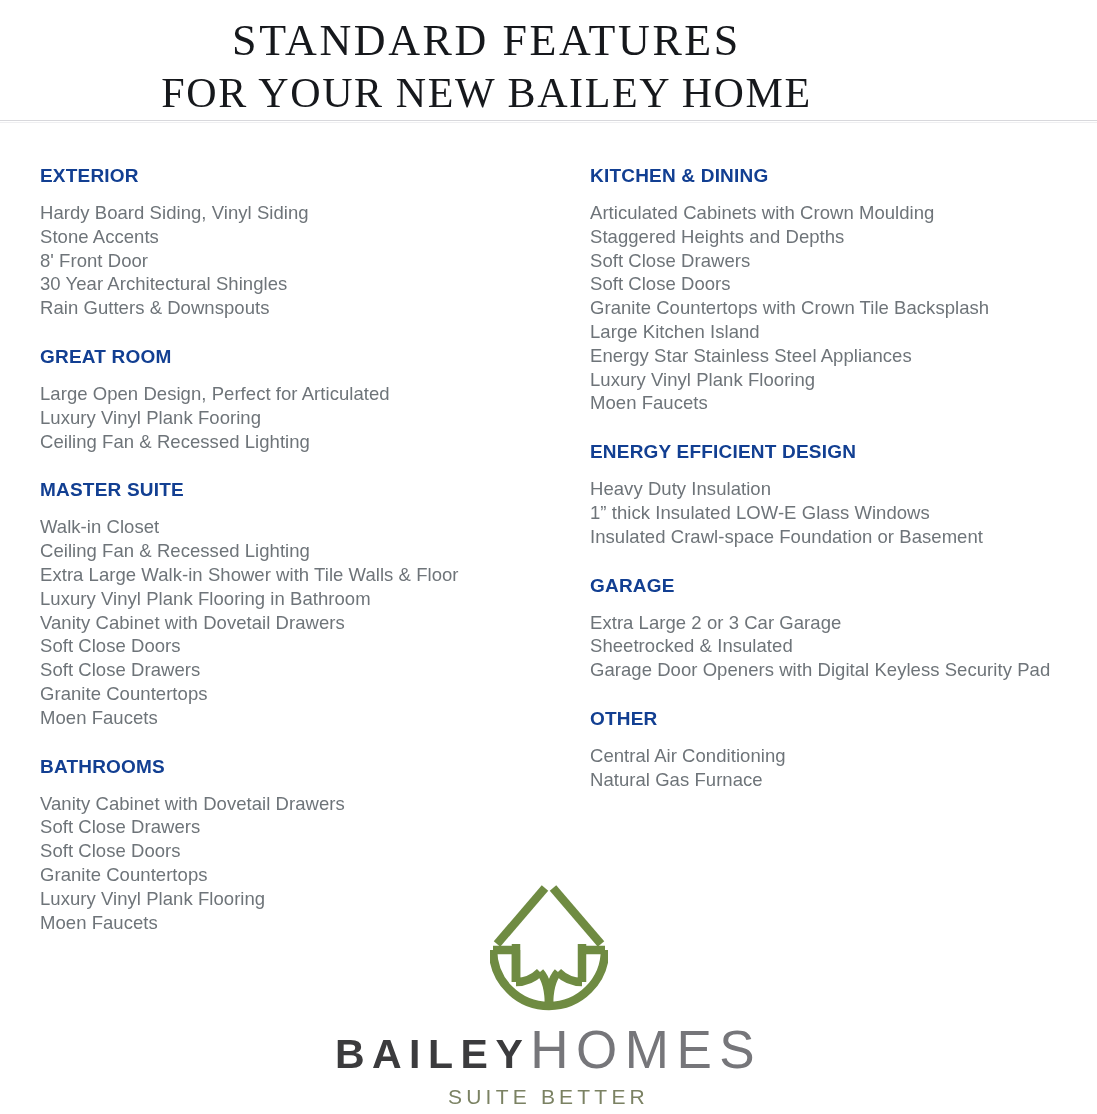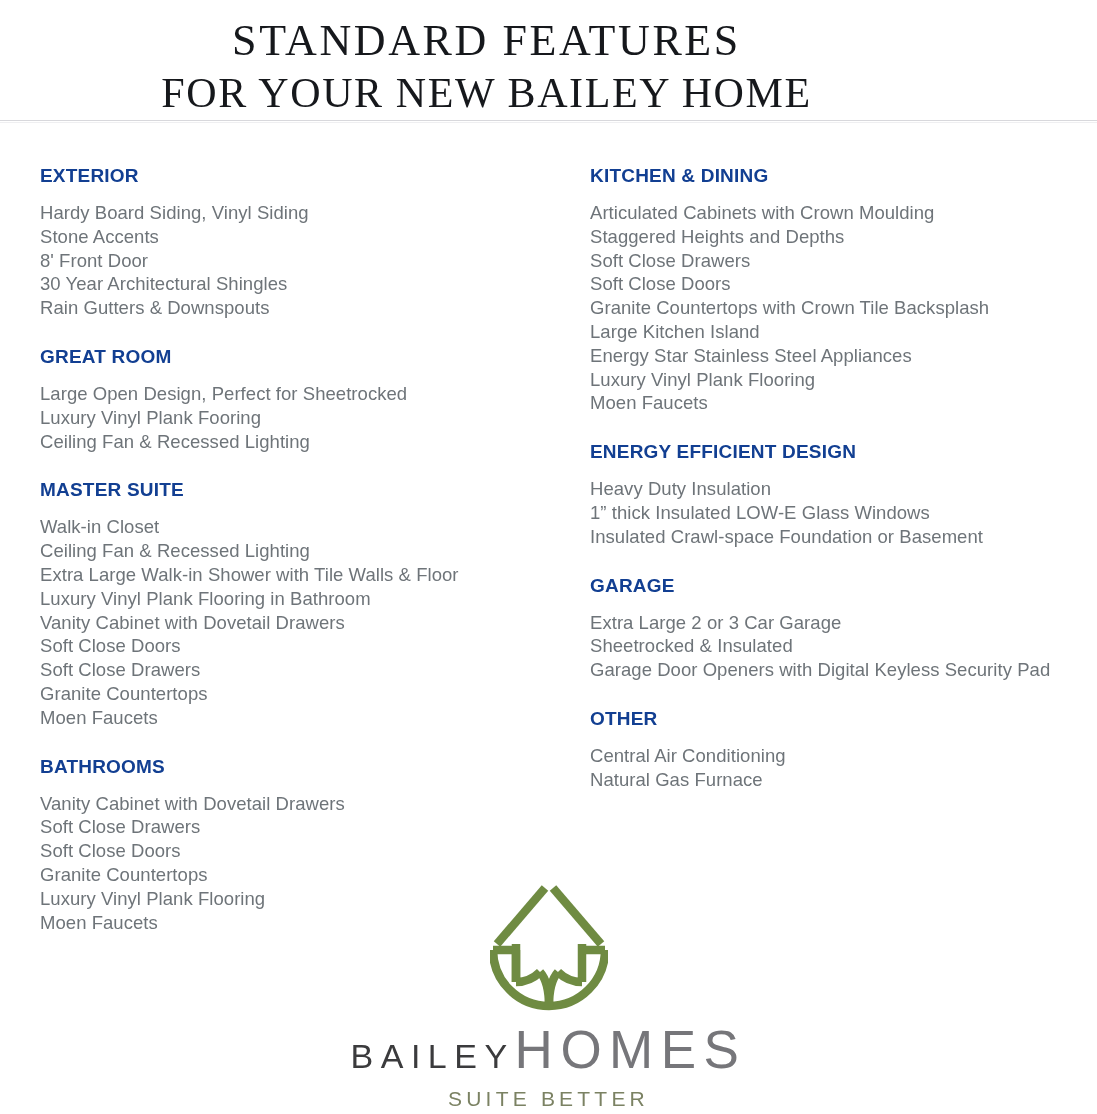--- a/index.html
+++ b/index.html
@@ -121,25 +121,25 @@
     display: block;
   }
   .wordmark {
     margin-top: 14px;
     display: flex;
     align-items: baseline;
     justify-content: center;
     white-space: nowrap;
   }
   .wordmark-bailey {
-    font-size: 34px;
+    font-size: 41px;
     line-height: 44px;
     color: #3b3b3d;
     letter-spacing: 7.5px;
-    font-weight: 400;
+    font-weight: 700;
   }
   .wordmark-homes {
     font-size: 53px;
     line-height: 44px;
     color: #76767a;
     letter-spacing: 7.5px;
     font-weight: 300;
   }
   .tagline {
     margin-top: 9px;
@@ -168,21 +168,21 @@
           <li class="feature-item">Hardy Board Siding, Vinyl Siding</li>
           <li class="feature-item">Stone Accents</li>
           <li class="feature-item">8' Front Door</li>
           <li class="feature-item">30 Year Architectural Shingles</li>
           <li class="feature-item">Rain Gutters &amp; Downspouts</li>
         </ul>
       </div>
       <div class="section">
         <div class="section-heading">GREAT ROOM</div>
         <ul class="feature-list">
-          <li class="feature-item">Large Open Design, Perfect for Sheetrocked</li>
+          <li class="feature-item">Large Open Design, Perfect for Articulated</li>
           <li class="feature-item">Luxury Vinyl Plank Fooring</li>
           <li class="feature-item">Ceiling Fan &amp; Recessed Lighting</li>
         </ul>
       </div>
       <div class="section">
         <div class="section-heading">MASTER SUITE</div>
         <ul class="feature-list">
           <li class="feature-item">Walk-in Closet</li>
           <li class="feature-item">Ceiling Fan &amp; Recessed Lighting</li>
           <li class="feature-item">Extra Large Walk-in Shower with Tile Walls &amp; Floor</li>

